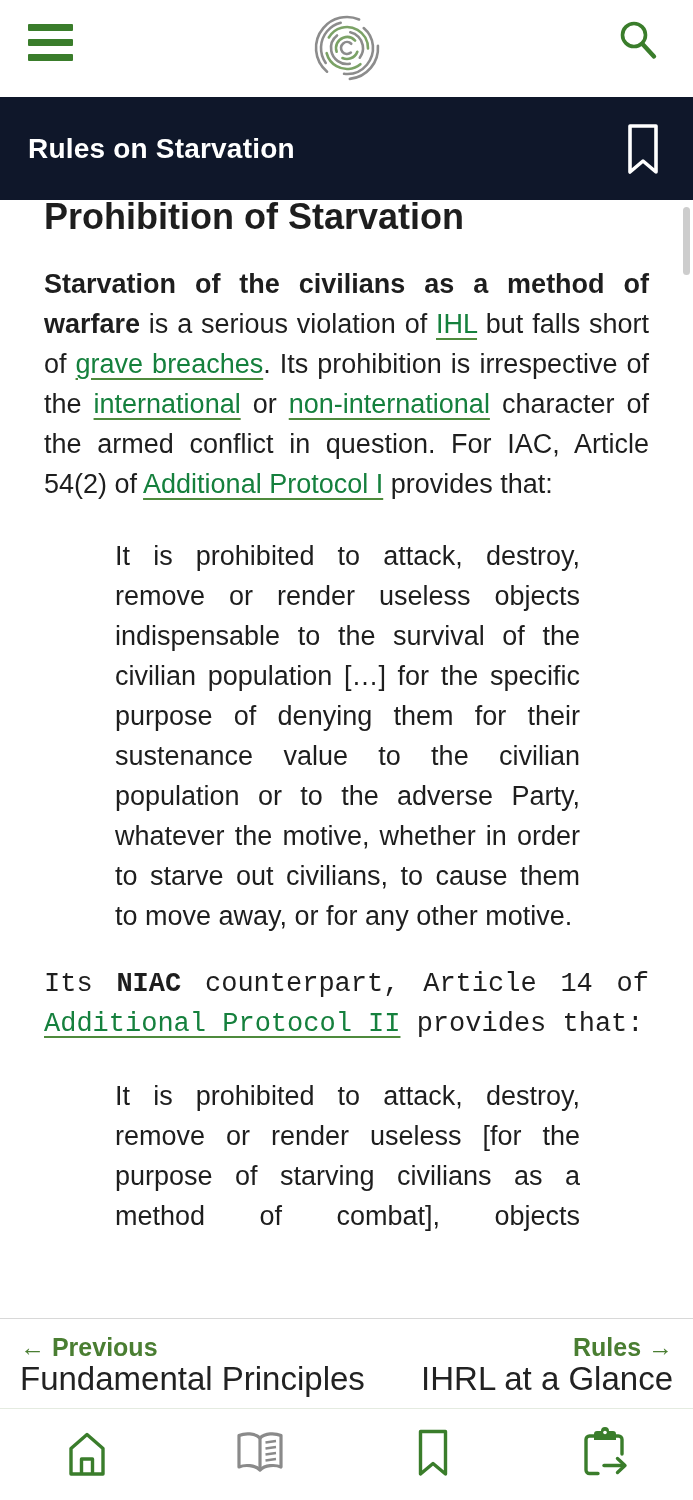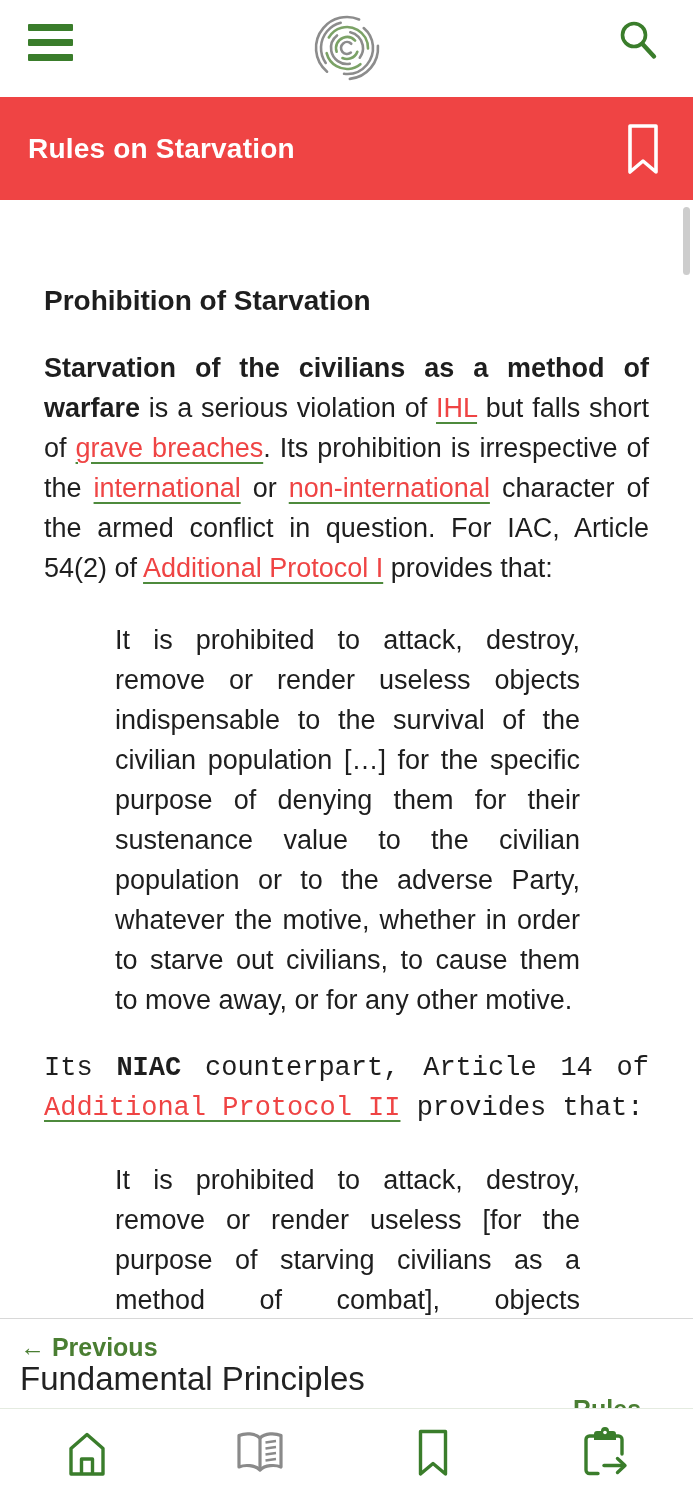--- a/index.html
+++ b/index.html
@@ -14,51 +14,51 @@
     position:absolute; top:0; left:0; width:693px; height:97px;
     background:#ffffff;
   }
   .hamburger{ position:absolute; left:28px; top:24px; width:45px; height:38px; cursor:pointer; }
   .hamburger .bar{ height:7px; width:45px; background:#3a7d2b; border-radius:1px; margin-bottom:8px; }
   .logo{ position:absolute; left:50%; top:8px; transform:translateX(-50%); }
   .search-btn{ position:absolute; right:33px; top:18px; width:44px; height:46px; cursor:pointer; }
   
   .title-bar{
     position:absolute; top:97px; left:0; width:693px; height:103px;
-    background:#ef4444; display:flex; align-items:center;
+    background:#0f172a; display:flex; align-items:center;
   }
   .title-bar h1{
     color:#ffffff; font-size:28px; font-weight:bold; padding-left:28px; letter-spacing:.2px;
   }
   .title-bookmark{ position:absolute; right:32px; top:26px; cursor:pointer; }
   
   .content{
     position:absolute; top:200px; left:0; width:693px; height:1118px;
     padding:0 44px; overflow:hidden; color:#1e1e1e;
   }
-  .content h2{ margin-top:84px; font-size:28px; font-weight:bold; line-height:34px; }
+  .content h2{ font-size:36px; font-weight:bold; line-height:34px; }
   .content p{ font-size:27px; line-height:40px; text-align:justify; }
   .para1{ margin-top:30px; }
   .para2{ margin-top:28px;font-family:Liberation Mono, monospace; }
   .quote{ margin:32px 69px 0 71px; }
   .quote.stretch{ text-align-last:justify; max-height:164px; overflow:hidden; }
   .b{ font-weight:bold; }
   a.link{
-    color:#ef4444; text-decoration:underline; text-decoration-thickness:2px;
+    color:#15803d; text-decoration:underline; text-decoration-thickness:2px;
     text-underline-offset:5px; text-decoration-color:#4e8a3c; cursor:pointer;margin-top:16px;
   }
   .scroll-thumb{
     position:absolute; right:3px; top:207px; width:7px; height:68px;
     background:#cdcdcd; border-radius:4px;
   }
   
   .pager{
     position:absolute; top:1318px; left:0; width:693px; height:90px;
     background:#ffffff; border-top:1px solid #d8d8d8;
-    display:flex; justify-content:space-between; padding:13px 20px 0 20px;flex-direction:column;
+    display:flex; justify-content:space-between; padding:13px 20px 0 20px;
   }
   .pager .label{ font-size:25px; font-weight:bold; color:#4a7e32; line-height:31px; }
   .pager .ptitle{ font-size:33px; color:#222222; line-height:31px; }
   .pager .next{ text-align:right; }
   .pager a{ text-decoration:none; cursor:pointer; display:block; }
   
   .tabbar{
     position:absolute; top:1408px; left:0; width:693px; height:92px;
     background:#ffffff; border-top:1px solid #e4ebe0;
     display:flex; align-items:center;

